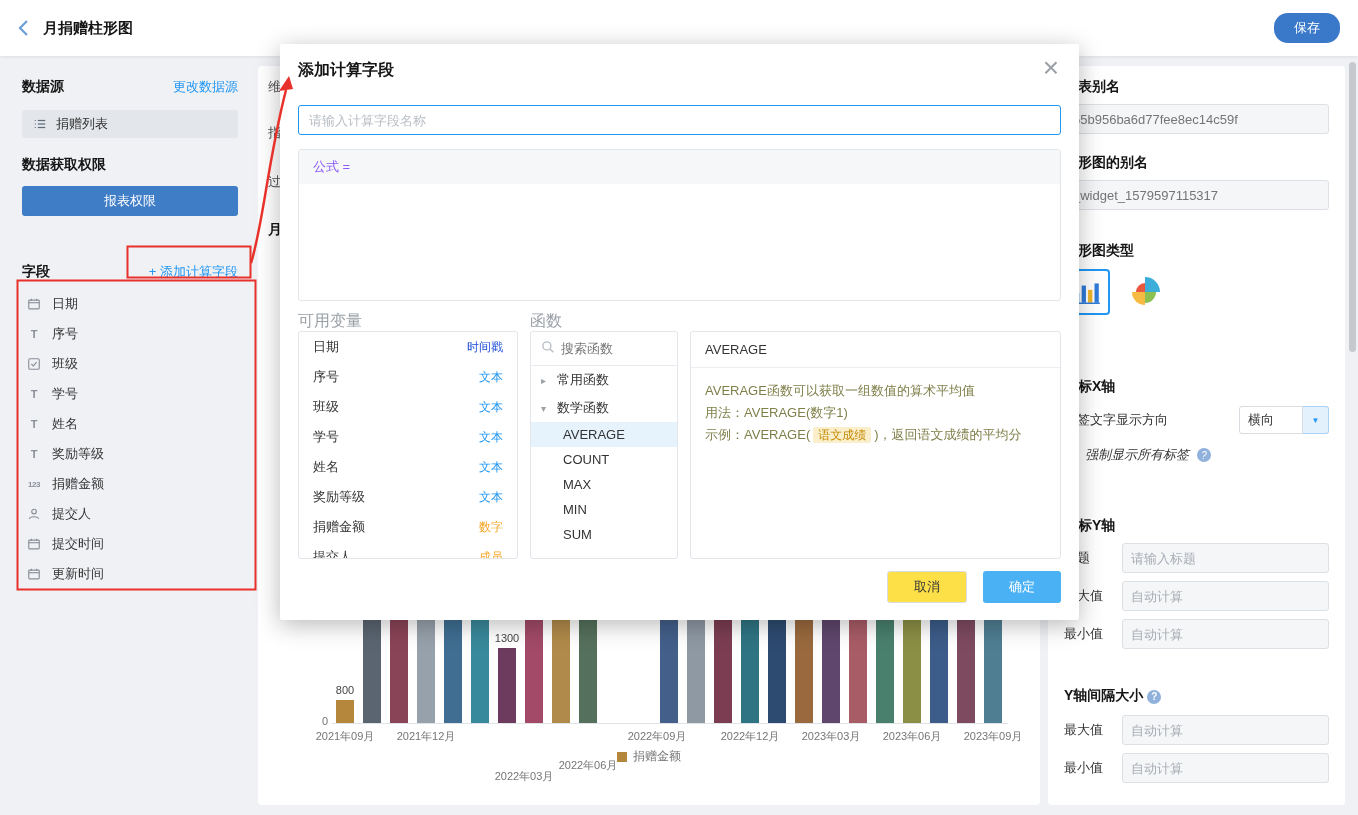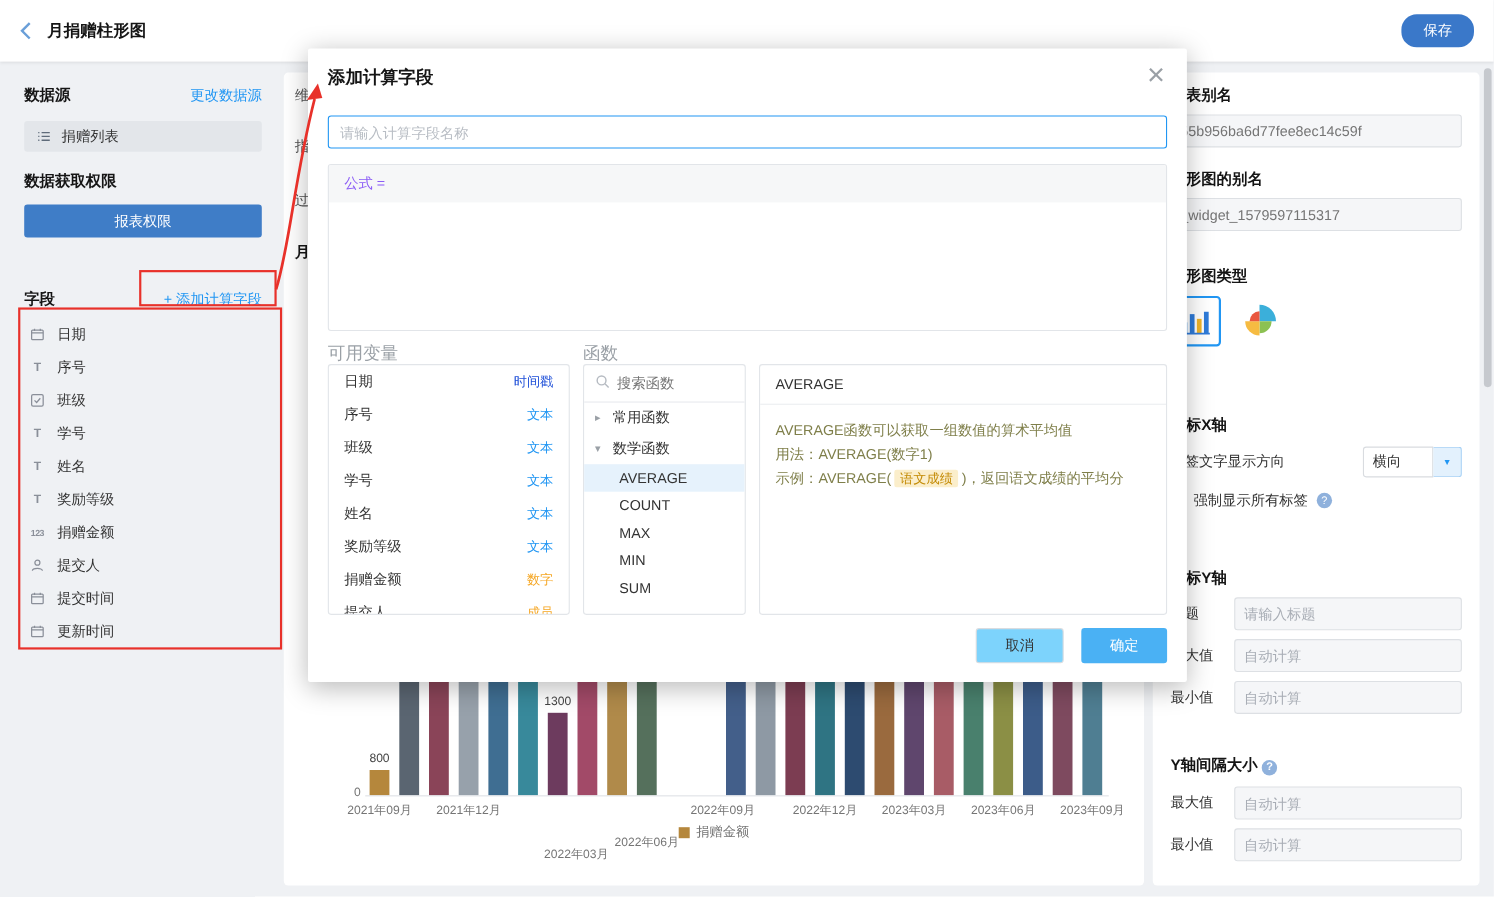--- a/index.html
+++ b/index.html
@@ -55,21 +55,21 @@
   .mt20{margin-top:20px;} .mt32{margin-top:32px;} .mt62{margin-top:62px;} .mt53{margin-top:53px;} .mt38{margin-top:38px;}
   .type-row { display:flex; gap:12px; margin-top:8px; height:48px; align-items:center; }
   .type-opt { width:46px; height:46px; display:flex; align-items:center; justify-content:center; border-radius:4px; cursor:pointer; }
   .type-opt.selected { border:2px solid #2196f3; background:#fff; }
   .dir-row { display:flex; align-items:center; margin-top:10px; }
   .combo { margin-left:auto; display:flex; cursor:pointer;padding-left:20px; }
   .combo-value { width:64px; height:28px; border:1px solid #d9dce0; background:#fff; display:flex; align-items:center;
                  padding:0 8px; color:#333; border-radius:3px 0 0 3px; }
   .combo-caret { width:26px; height:28px; background:#e3f1fd; border:1px solid #a9d2f5; border-left:none;
                  color:#2196f3; display:flex; align-items:center; justify-content:center; font-size:8px; border-radius:0 3px 3px 0; }
-  .check-row { display:flex; align-items:center; gap:8px; margin-top:12px; }
+  .check-row { display:flex; align-items:center; gap:8px; margin-top:12px;font-style:italic; }
   .checkbox { width:13px; height:13px; border:1px solid #c2c6cc; border-radius:2px; background:#fff; flex:none; cursor:pointer; }
   .help { width:14px; height:14px; border-radius:50%; background:#8fb1dc; color:#fff; font-size:10px;
           display:inline-flex; align-items:center; justify-content:center; flex:none; }
   .kv-row { display:flex; align-items:center; margin-top:8px; }
   .kv-row.mt10 { margin-top:10px; }
   .kv-label { width:58px; flex:none; color:#333; }
   .kv-input { flex:1; height:30px; background:#f5f6f8; border:1px solid #dde0e4; border-radius:3px;
               padding:0 8px; font-size:13px; color:#757575; font-family:inherit; min-width:0; }
 
   
@@ -93,21 +93,21 @@
   .fn-search input { border:none; outline:none; width:104px; font-size:13px; color:#333; font-family:inherit; background:transparent; }
   .fn-group { height:28px; display:flex; align-items:center; padding:0 10px; gap:6px; color:#333; cursor:pointer; }
   .fn-chev { color:#9aa0a6; font-size:10px; width:10px; }
   .fn-item { height:25px; display:flex; align-items:center; padding-left:32px; color:#333; cursor:pointer; }
   .fn-item.selected { background:#e6f2fc; }
   .desc-box { margin-top:20px; height:228px; border:1px solid #e2e5e9; border-radius:3px; overflow:hidden; background:#fff; }
   .desc-title { height:36px; display:flex; align-items:center; padding:0 14px; color:#333; border-bottom:1px solid #eceef1; }
   .desc-body { padding:12px 14px; color:#7f7f4a; line-height:22px; }
   .chip { background:#fbeecb; color:#c38a04; border-radius:2px; padding:1px 5px; margin:0 3px; font-size:12px; }
   .modal-footer { position:absolute; right:18px; bottom:17px; display:flex; gap:16px; }
-  .btn-cancel { width:80px; height:32px; background:#7dd3fc; border:1px solid #d9dce0; border-radius:3px;
+  .btn-cancel { width:80px; height:32px; background:#fde047; border:1px solid #d9dce0; border-radius:3px;
                 font-size:13px; color:#333; cursor:pointer; font-family:inherit; }
   .btn-confirm { width:78px; height:32px; background:#4ab1f4; border:none; border-radius:3px; font-size:13px;
                  color:#fff; cursor:pointer; font-family:inherit; }
 
   .annotations { position:absolute; inset:0; z-index:20; pointer-events:none; }
   .scroll-thumb { position:absolute; left:1349px; top:62px; width:7px; height:290px; background:#c6c9ce;
                   border-radius:4px; z-index:30; cursor:pointer; }
 </style>
 </head>
 <body>

